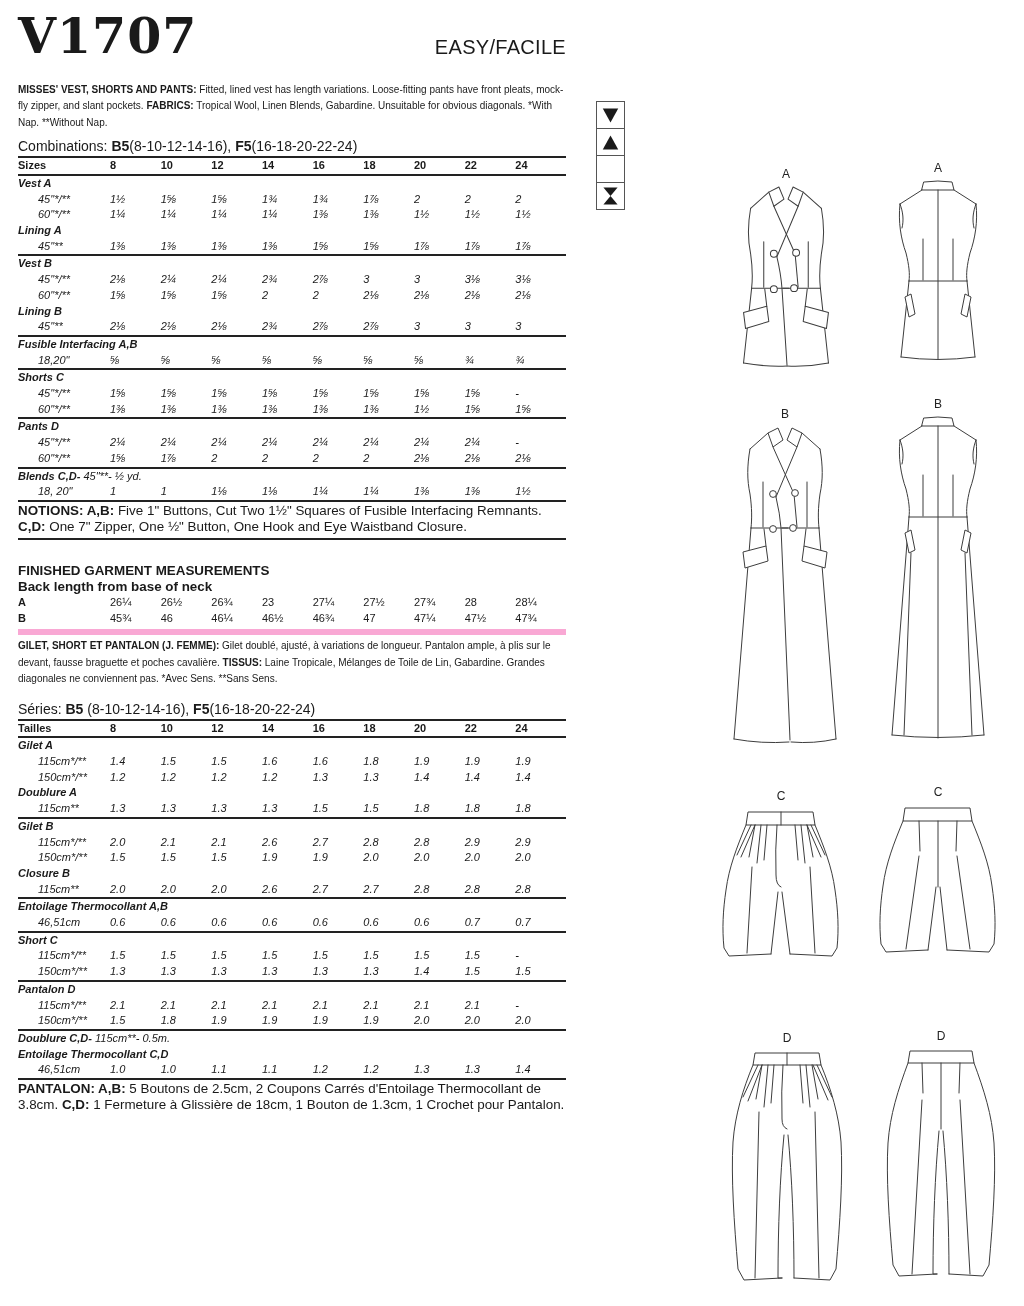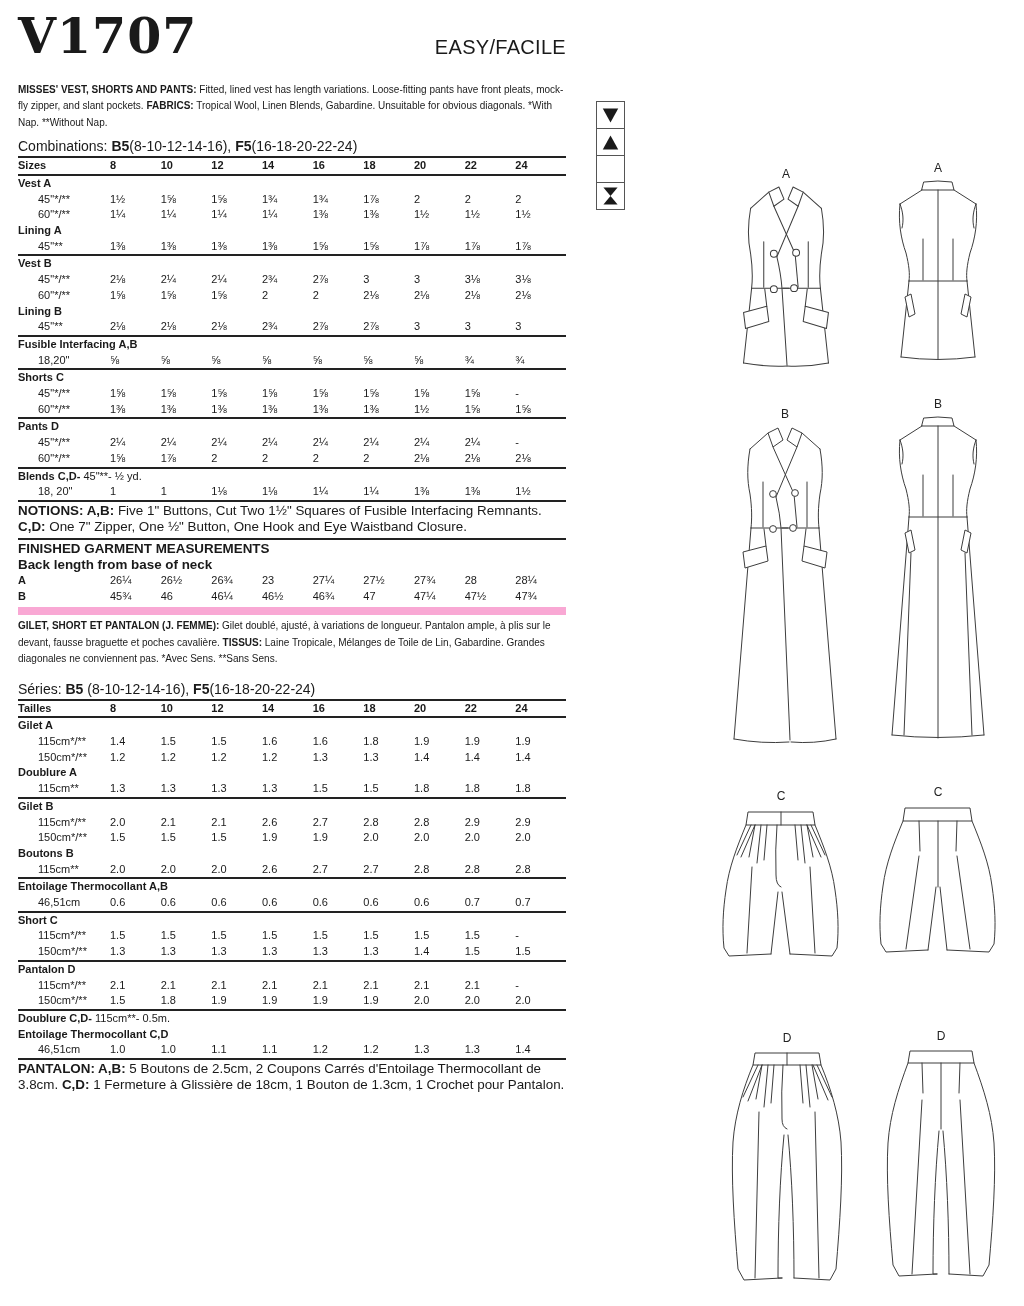--- a/index.html
+++ b/index.html
@@ -8,27 +8,27 @@
   .left-col{position:absolute;left:18px;top:0;width:548px;}
   .pattern-no{font-family:"DejaVu Serif","Liberation Serif",serif;font-weight:700;
         font-size:49px;line-height:1;margin:12px 0 0 0;letter-spacing:1px;}
   .difficulty{position:absolute;top:36px;right:0;font-size:20px;letter-spacing:.3px;font-weight:400;}
   p{margin:0;}
   .desc{font-size:10px;line-height:16.4px;margin-top:21px;}
   .b{font-weight:700;}
   .combos{font-size:14px;line-height:16px;margin-top:7px;padding-bottom:2px;}
   
   .ytable{border-top:2px solid #222;border-bottom:2px solid #222;}
-  .tblock{border-top:2px solid #222;}
+  .tblock{border-top:2px solid #222;font-style:italic;}
   .trow{display:grid;grid-template-columns:92px repeat(9,1fr);font-size:11px;line-height:15.7px;}
   .trow.full{display:block;}
   .thead .tval,.thead .tlabel{font-weight:700;}
   .tlabel.ind{padding-left:20px;}
   .notions{font-size:13.4px;line-height:16px;padding:1px 0 3px 0;border-bottom:2px solid #222;}
-  .finished{border-bottom:8px solid #f9a8d4;padding:1px 0 3px 0;}
+  .finished{border-bottom:6px solid #f9a8d4;padding:1px 0 3px 0;margin-top:22px;}
   .fin-title,.fin-sub{font-size:13.4px;line-height:16px;font-weight:700;}
   .mercerie{font-size:13.4px;line-height:16px;margin-top:1px;}
   
   .nap-strip{position:absolute;left:596px;top:101px;width:29px;}
   .nap-cell{width:27px;height:26px;border:1px solid #555;background:#fff;margin-top:-1px;
             display:flex;align-items:center;justify-content:center;}
   .nap-cell:first-child{margin-top:0;}
   .nap-cell svg{display:block;}
   
   .fig{position:absolute;text-align:center;}
@@ -338,21 +338,21 @@
             <div class="tval">1.5</div>
             <div class="tval">1.5</div>
             <div class="tval">1.5</div>
             <div class="tval">1.9</div>
             <div class="tval">1.9</div>
             <div class="tval">2.0</div>
             <div class="tval">2.0</div>
             <div class="tval">2.0</div>
             <div class="tval">2.0</div>
           </div>
-          <div class="trow full b">Boutons B</div>
+          <div class="trow full b">Closure B</div>
           <div class="trow">
             <div class="tlabel ind">115cm**</div>
             <div class="tval">2.0</div>
             <div class="tval">2.0</div>
             <div class="tval">2.0</div>
             <div class="tval">2.6</div>
             <div class="tval">2.7</div>
             <div class="tval">2.7</div>
             <div class="tval">2.8</div>
             <div class="tval">2.8</div>

